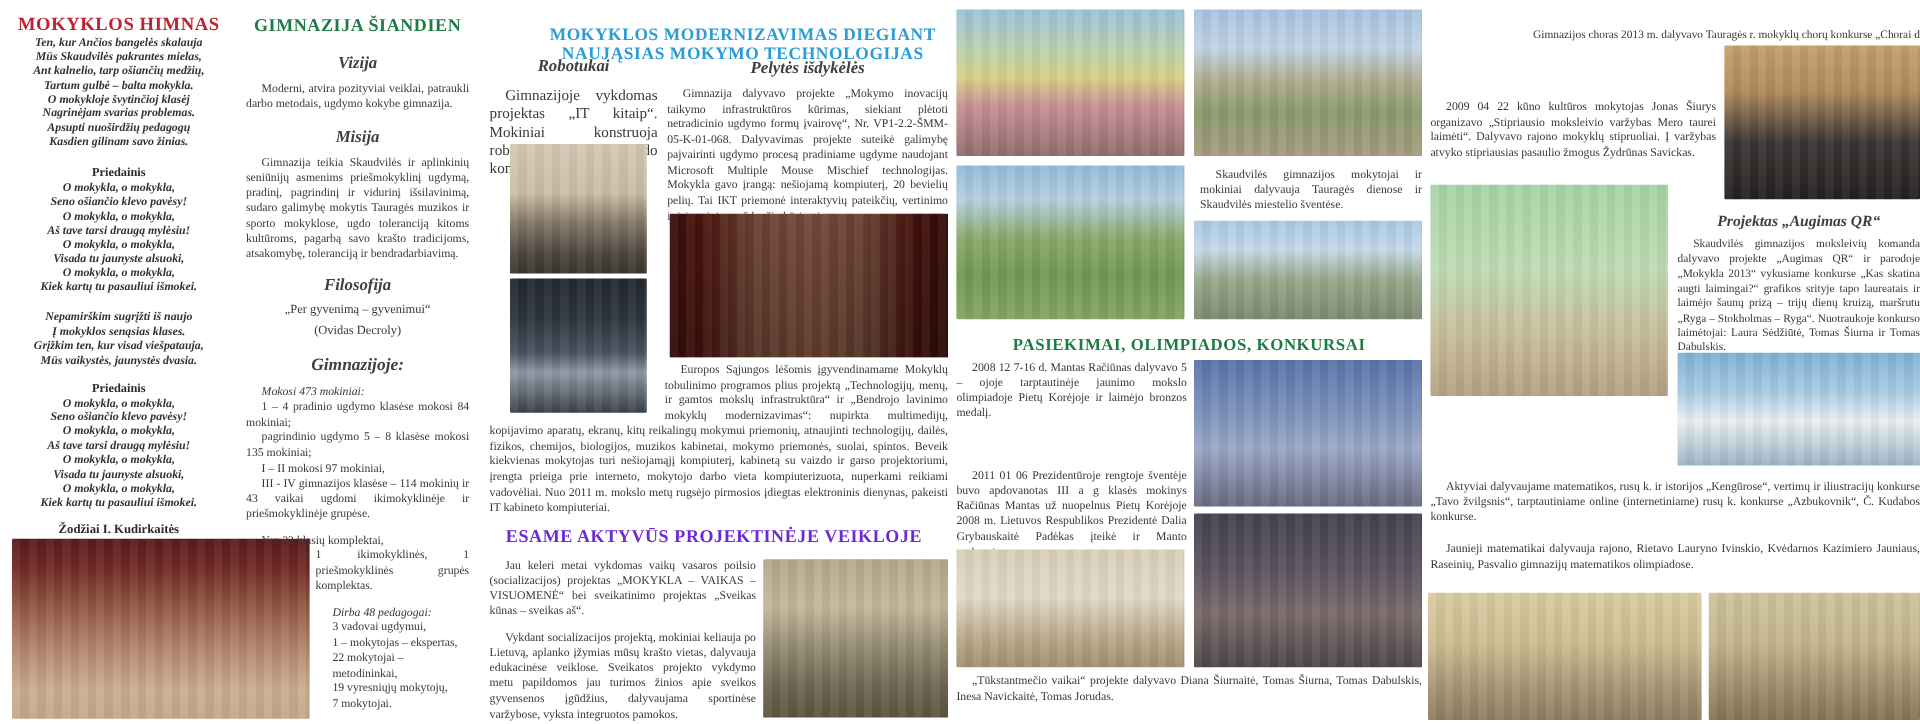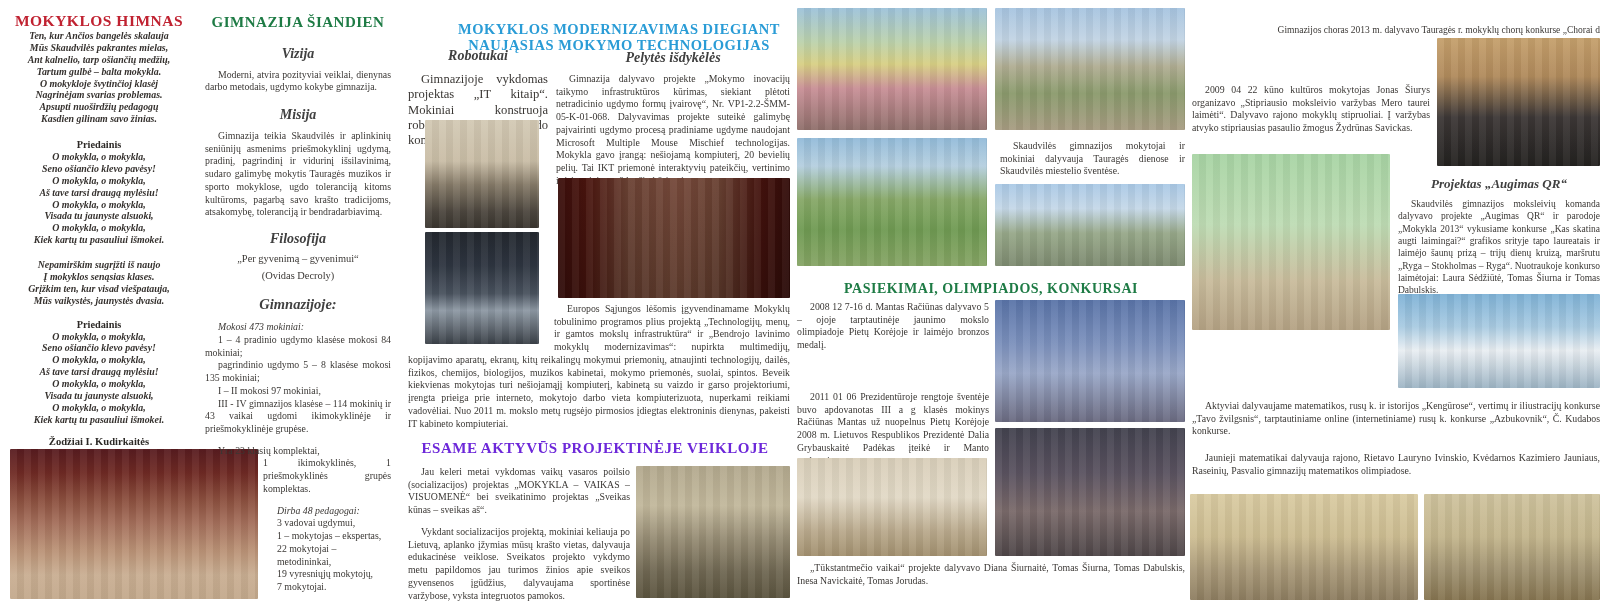--- a/index.html
+++ b/index.html
@@ -91,21 +91,21 @@
 O mokykla, o mokykla,
 Kiek kartų tu pasauliui išmokei.</div>
     <div class="credits" style="margin-top:8px;">Žodžiai I. Kudirkaitės
 Muzika V. Ivoškienės</div>
   </div>
   <div class="photo ph-teachers" style="left:10px;top:449px;width:248px;height:150px;"></div>
 
   <div class="abs" style="left:205px;top:14px;width:186px;">
     <div class="ptitle green" style="font-size:15px;">GIMNAZIJA ŠIANDIEN</div>
     <div class="sub" style="margin-top:15px;">Vizija</div>
-    <p class="body ind" style="margin-top:7px;">Moderni, atvira pozityviai veiklai, dienynas darbo metodais, ugdymo kokybe gimnazija.</p>
+    <p class="body ind" style="margin-top:7px;">Moderni, atvira pozityviai veiklai, patraukli darbo metodais, ugdymo kokybe gimnazija.</p>
     <div class="sub" style="margin-top:13px;">Misija</div>
     <p class="body ind" style="margin-top:7px;">Gimnazija teikia Skaudvilės ir aplinkinių seniūnijų asmenims priešmokyklinį ugdymą, pradinį, pagrindinį ir vidurinį išsilavinimą, sudaro galimybę mokytis Tauragės muzikos ir sporto mokyklose, ugdo toleranciją kitoms kultūroms, pagarbą savo krašto tradicijoms, atsakomybę, toleranciją ir bendradarbiavimą.</p>
     <div class="sub" style="margin-top:12px;">Filosofija</div>
     <p class="body center" style="margin-top:5px;font-size:10.4px;">„Per gyvenimą – gyvenimui“</p>
     <p class="body center" style="margin-top:3px;font-size:10.4px;">(Ovidas Decroly)</p>
     <div class="sub" style="margin-top:14px;font-size:14.5px;">Gimnazijoje:</div>
     <p class="body ital ind left" style="margin-top:8px;">Mokosi 473 mokiniai:</p>
     <p class="body ind">1 – 4 pradinio ugdymo klasėse mokosi 84 mokiniai;</p>
     <p class="body ind">pagrindinio ugdymo 5 – 8 klasėse mokosi 135 mokiniai;</p>
     <p class="body ind">I – II mokosi 97 mokiniai,</p>

